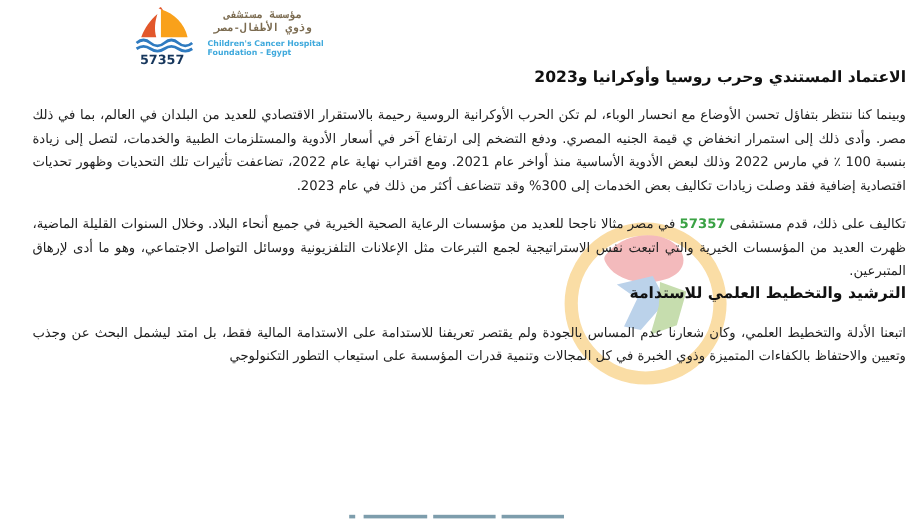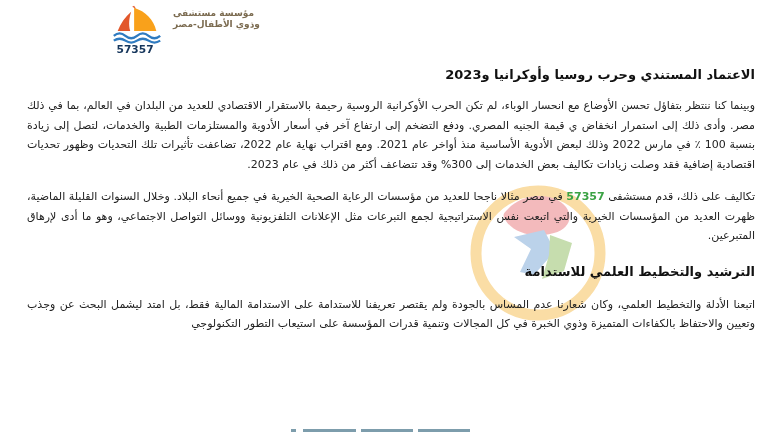--- a/index.html
+++ b/index.html
@@ -13,23 +13,24 @@
   }
 
   
   .logo-row {
     position:absolute; top:4px; left:108px;
     display:flex; align-items:flex-start; gap:7px;
   }
   .logo-boat { width:58px; height:52px; }
   .logo-text { padding-top:4px; }
   .logo-ar {
-    direction:rtl; text-align:left;
+    direction:rtl; text-align:center;
     font-weight:bold; font-size:9px; line-height:11px; color:#7b6b50;
     width:92px;
+    font-family:Liberation Mono, monospace;
   }
   .logo-en {
     font-size:6.5px; line-height:8px; font-weight:bold; color:#3fa9dc;
     margin-top:2px; text-align:left;
   }
 
   
   .watermark {
     position:absolute; left:458px; top:175px; width:160px; height:160px;
     z-index:0; pointer-events:none;
@@ -41,25 +42,25 @@
     direction:rtl; z-index:1;
   }
   h2.doc-heading {
     font-size:13px; font-weight:bold; color:#111;
     text-align:right; line-height:18px;
   }
   p.doc-para {
     font-size:11px; line-height:19.5px; color:#222;
     text-align:justify; text-align-last:right;
   }
-  .h1 { margin-top:10px; }
+  .h1 { }
   .p1 { margin-top:12px; }
   .h2 { margin-top:14px; }
   .p2 { margin-top:13px; }
-  .h3 { margin-top:17px; }
+  .h3 { }
   .p3 { margin-top:14px; }
   .num-green { color:#3aa244; font-weight:bold; }
 
   
   .bottom-strip { position:absolute; bottom:0; left:0; width:768px; height:5px; z-index:2; }
   .seg { position:absolute; top:1px; height:3px; background:#7d9dac; }
   .seg-tiny { left:291px; width:5px; }
   .seg-a { left:303px; width:53px; }
   .seg-b { left:361px; width:52px; }
   .seg-c { left:418px; width:52px; }
@@ -73,20 +74,24 @@
     <path d="M27,3 L27,27 L50,27 C47,15 39,7 27,3 Z" fill="#f9a11b"></path>
     <path d="M25,2 L27,1 L29,4 Z" fill="#e2572b"></path>
     <path d="M6,32 Q12,27 18,32 T30,32 T42,32 T54,32" stroke="#2f7bc0" stroke-width="2.4" fill="none"></path>
     <path d="M6,37 Q12,33 18,37 T30,37 T42,37 T54,37" stroke="#2f7bc0" stroke-width="2.4" fill="none"></path>
     <text x="28" y="50" font-size="11" font-weight="bold" fill="#16365c" text-anchor="middle" font-family="DejaVu Sans, sans-serif">57357</text>
   </svg>
   <div class="logo-text">
     <div class="logo-ar">
       <div>مؤسسة مستشفى</div>
       <div>وذوي الأطفال-مصر</div>
+    </div>
+    <div class="logo-en">
+      <div>Children's Cancer Hospital</div>
+      <div>Foundation - Egypt</div>
     </div>
   </div>
 </div>
 
 <svg class="watermark" viewBox="0 0 160 160" xmlns="http://www.w3.org/2000/svg">
   <g opacity="0.75">
     <circle cx="80" cy="78" r="62" fill="none" stroke="#f6c25e" stroke-width="11" opacity="0.75"></circle>
     <path d="M50,34 C64,18 96,16 108,32 C116,43 110,54 96,58 C76,64 56,58 48,46 C44,40 45,39 50,34 Z" fill="#f0a3a6"></path>
     <path d="M56,62 L86,55 L97,76 L76,100 L62,97 L73,74 Z" fill="#a5c3e4"></path>
     <path d="M92,60 L114,68 L106,96 L84,104 L91,80 Z" fill="#b3d294"></path>

